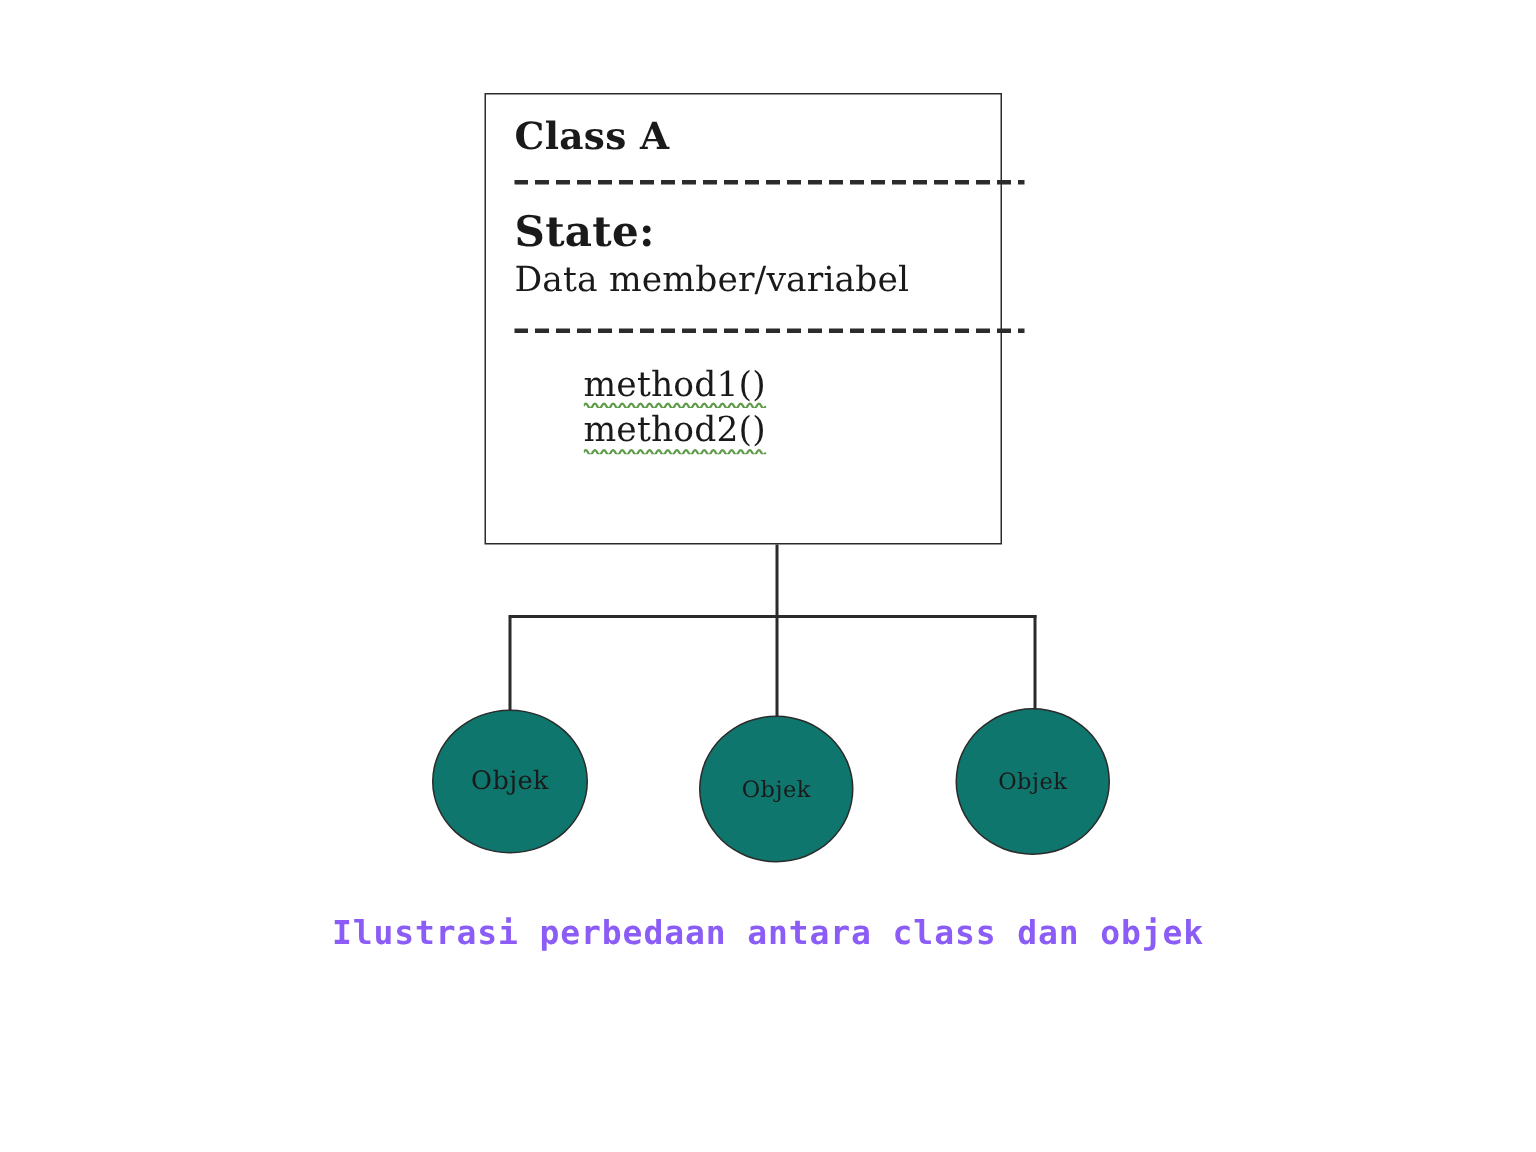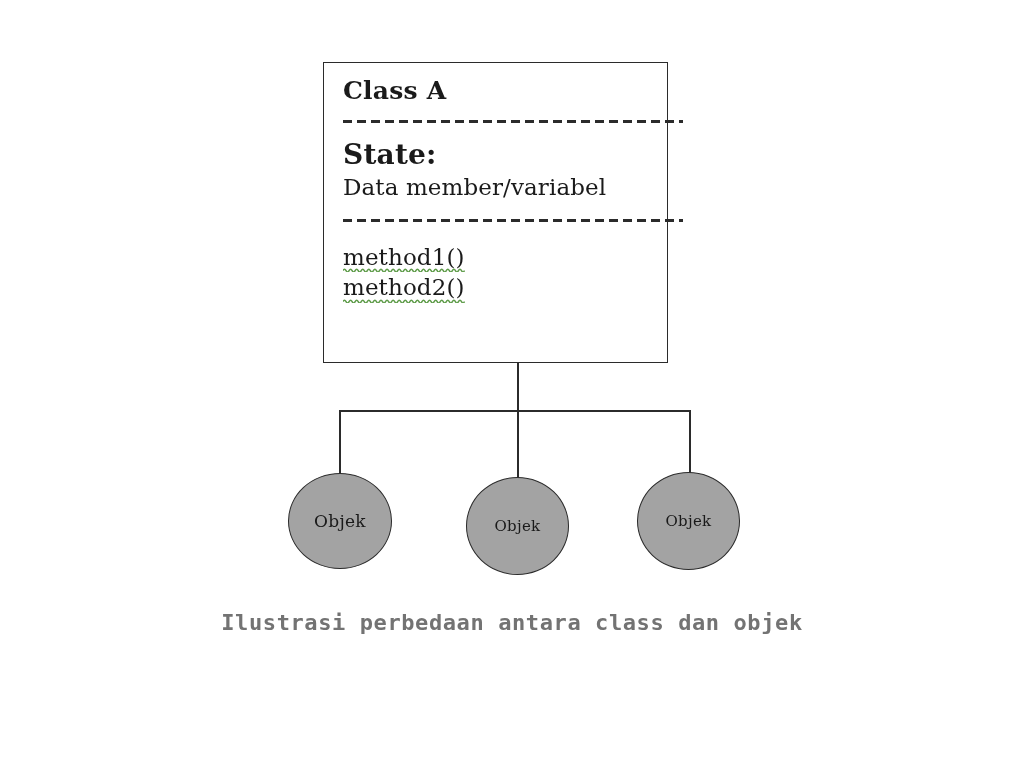--- a/index.html
+++ b/index.html
@@ -76,20 +76,21 @@
       #2b2b2b 0px, #2b2b2b 9px,
       rgba(0,0,0,0) 9px, rgba(0,0,0,0) 14px
     );
   }
 
   
   .misspelled {
     position: relative;
     display: inline-block;
     white-space: nowrap;
+    margin-left: 46px;
   }
   .misspelled .squiggle {
     position: absolute;
     left: 0;
     bottom: -2px;
     width: 100%;
     height: 5px;
     overflow: hidden;
   }
   .misspelled .squiggle svg {
@@ -114,21 +115,21 @@
   }
   .line-v { width: 1.8px; }
   .line-h { height: 1.8px; }
 
   
   .objek {
     position: absolute;
     box-sizing: border-box;
     border: 1.7px solid #2b2b2b;
     border-radius: 50%;
-    background: #a3a3a3;
+    background: #0f766e;
     display: flex;
     align-items: center;
     justify-content: center;
   }
   .objek span {
     font-family: "DejaVu Serif", "Liberation Serif", serif;
     font-size: 17px;
     line-height: 1;
     letter-spacing: 0.3px;
     color: #1a1a1a;
@@ -140,21 +141,21 @@
   .caption {
     position: absolute;
     left: 0;
     top: 610px;
     width: 1024px;
     text-align: center;
     font-family: "DejaVu Sans Mono", "Liberation Mono", monospace;
     font-size: 22px;
     font-weight: bold;
     letter-spacing: 0.6px;
-    color: #737373;
+    color: #8b5cf6;
     white-space: nowrap;
   }
 </style>
 </head>
 <body>
 
 <div id="canvas">
 
   <div class="class-box">
     <div class="box-inner">

